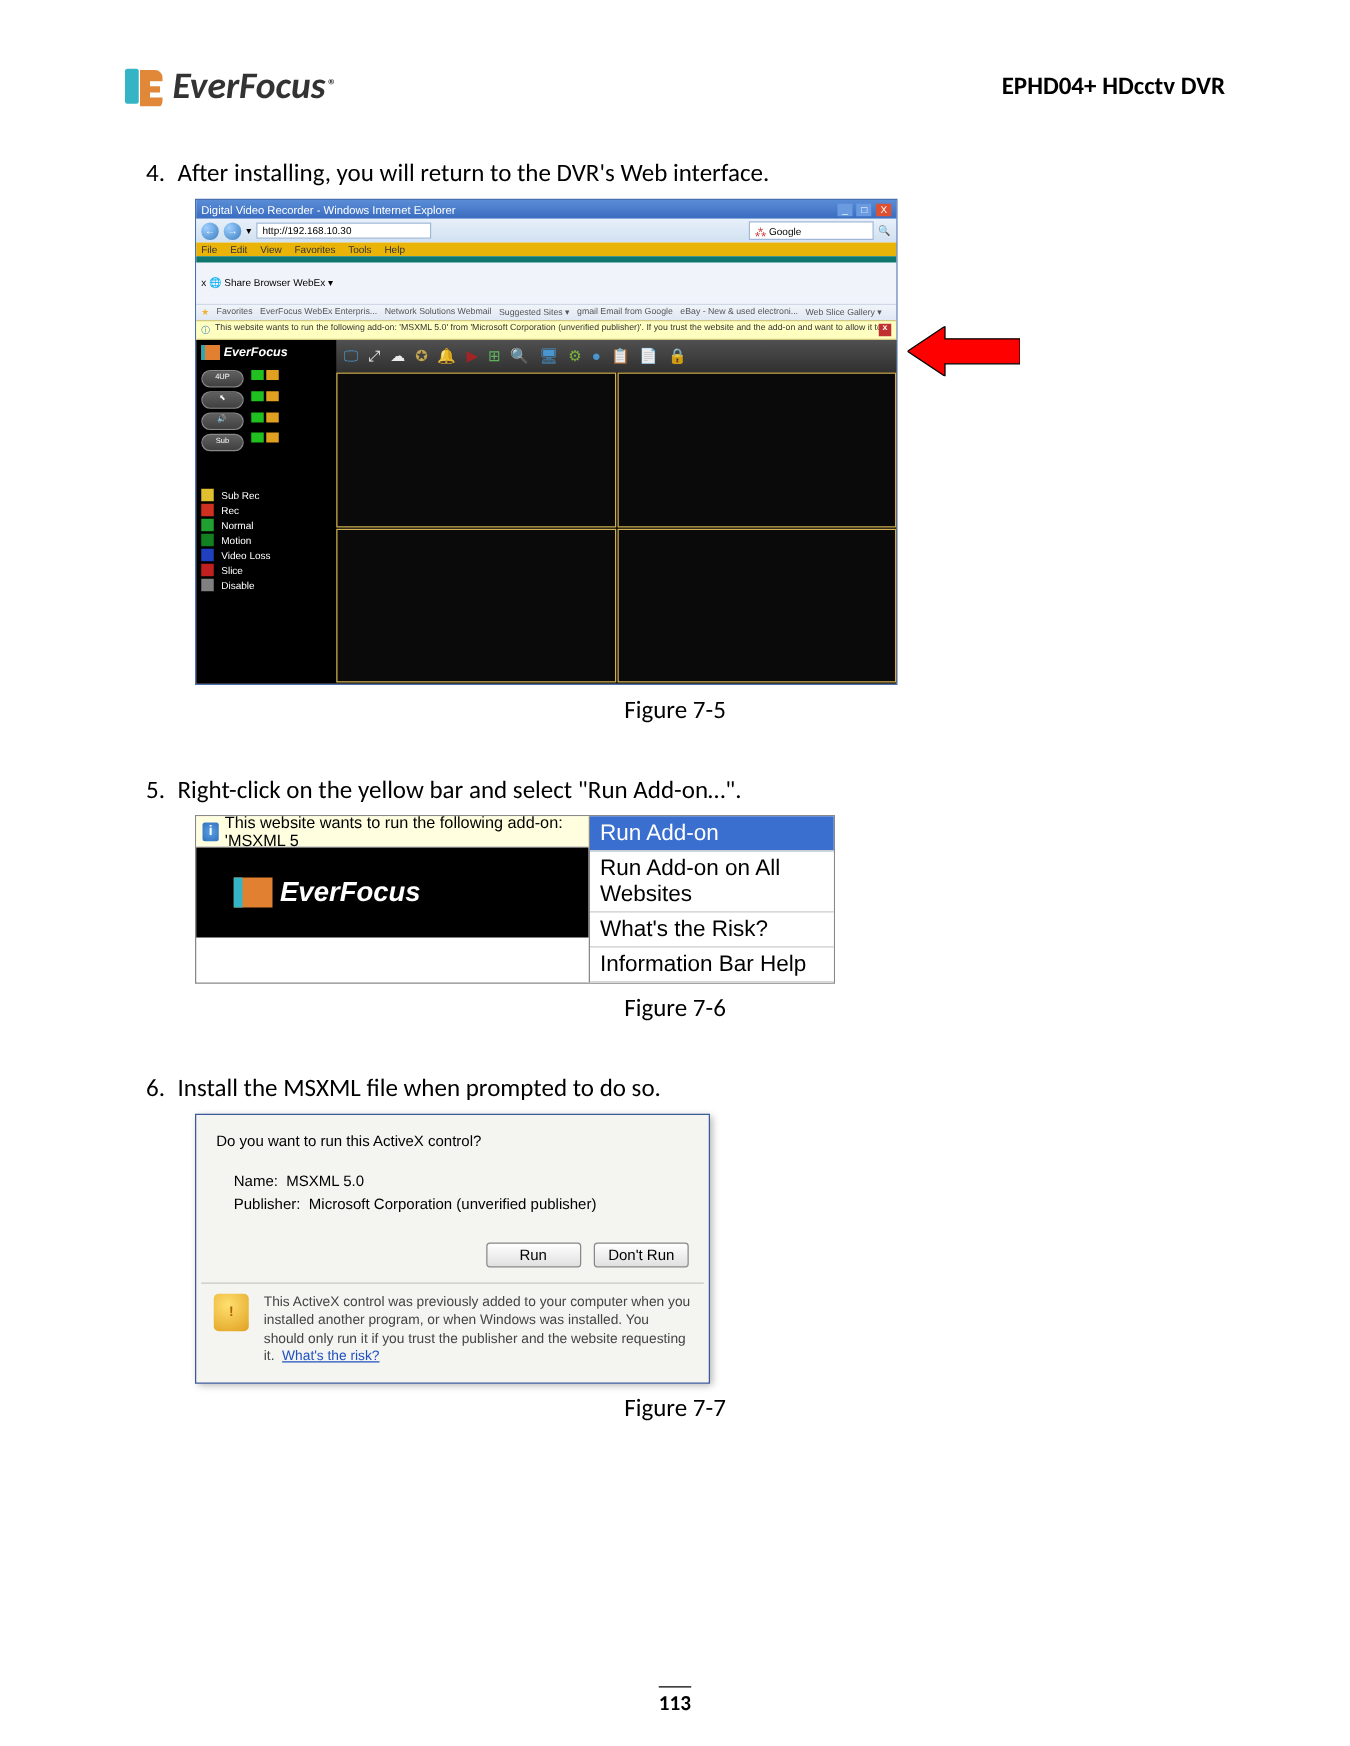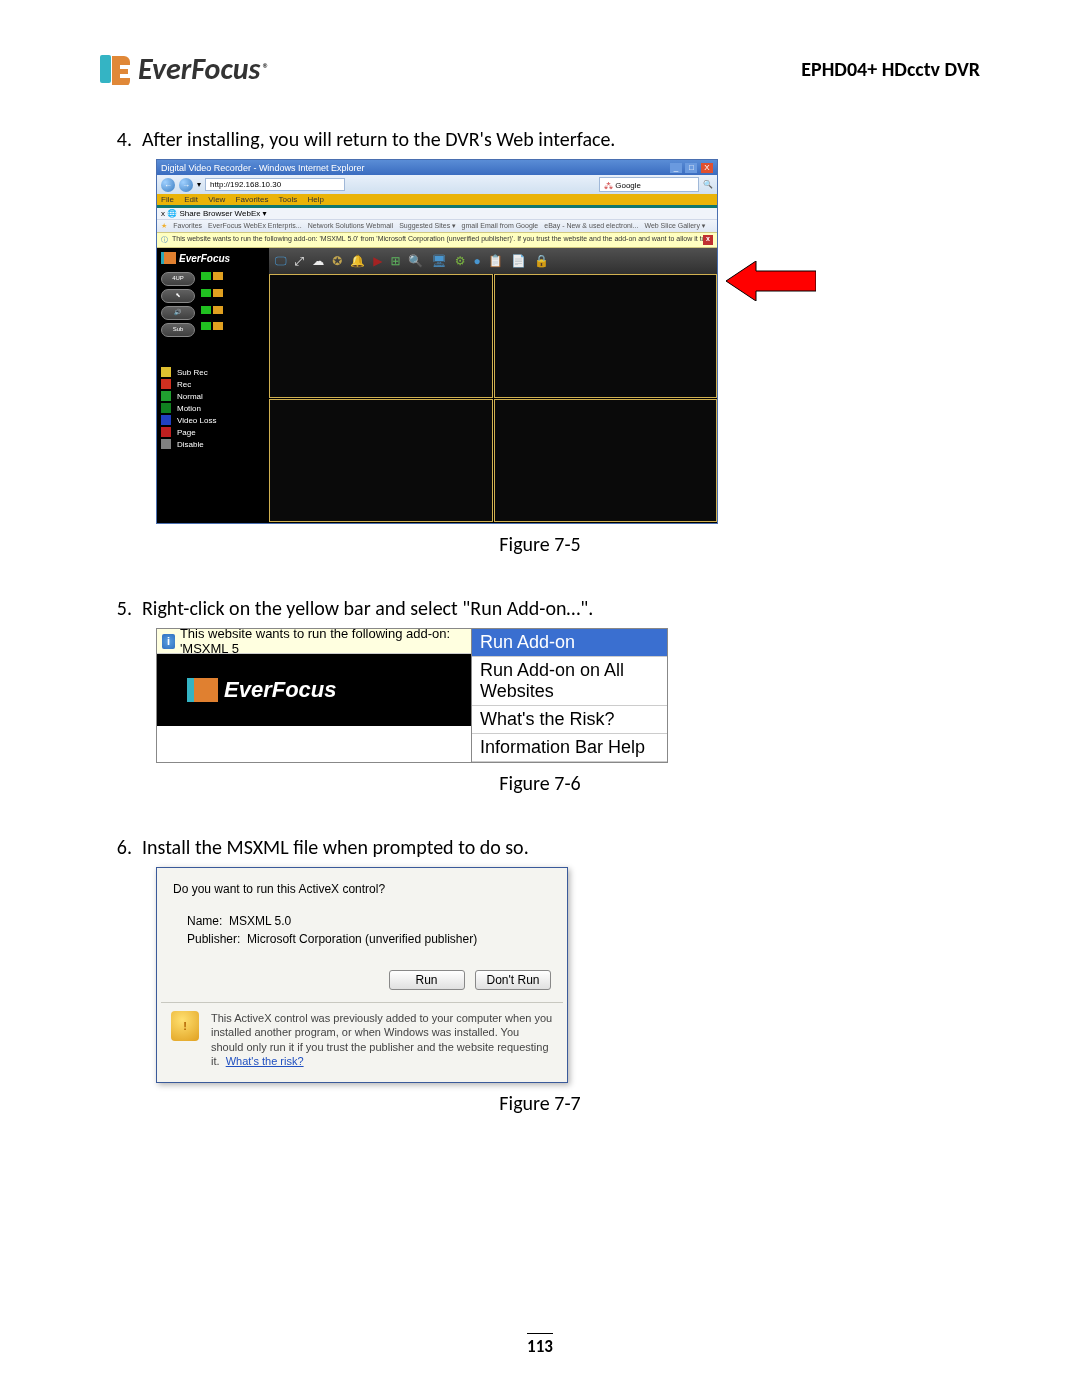--- a/index.html
+++ b/index.html
@@ -132,22 +132,22 @@
   }
   .ie-menubar {
     background: #eab308;
     padding: 1px 4px;
     font-size: 8px;
     color: #333;
   }
   .ie-menubar span { margin-right: 8px; }
   .ie-sharebar {
     background: #f0f4fa;
-    border-top: 3px solid #0f766e;
-    padding: 1px 4px;
+    border-top: 5px solid #0f766e;
+    padding: 12px 4px;
     font-size: 8px;
   }
   .ie-favbar {
     background: linear-gradient(to bottom, #f0f4fa, #e0e8f4);
     border-top: 1px solid #d0d8e8;
     padding: 2px 4px;
     font-size: 7px;
     color: #555;
     display: flex;
     gap: 6px;
@@ -405,21 +405,21 @@
     line-height: 30px;
     color: #b06000;
     font-weight: bold;
     flex-shrink: 0;
   }
   .fig77-foot-text { color: #444; line-height: 1.3; }
   .fig77-link { color: #2050c0; text-decoration: underline; }
 
   .page-number {
     position: absolute;
-    bottom: 40px;
+    bottom: 24px;
     left: 0;
     width: 100%;
     text-align: center;
     font-weight: bold;
     font-size: 17px;
   }
   .page-number-line {
     width: 26px;
     border-top: 1px solid #000;
     margin: 0 auto 2px auto;
@@ -537,21 +537,21 @@
             <div class="dvr-legend-row">
                 <span class="dvr-legend-sq c-grn2"></span>
                 <span>Motion</span>
               </div>
             <div class="dvr-legend-row">
                 <span class="dvr-legend-sq c-blu"></span>
                 <span>Video Loss</span>
               </div>
             <div class="dvr-legend-row">
                 <span class="dvr-legend-sq c-red2"></span>
-                <span>Page</span>
+                <span>Slice</span>
               </div>
             <div class="dvr-legend-row">
                 <span class="dvr-legend-sq c-gry"></span>
                 <span>Disable</span>
               </div>
           </div>
         </div>
         <div class="dvr-main">
           <div class="dvr-toolbar">
             <span style="color:#4aa0e0;">🖵</span>

